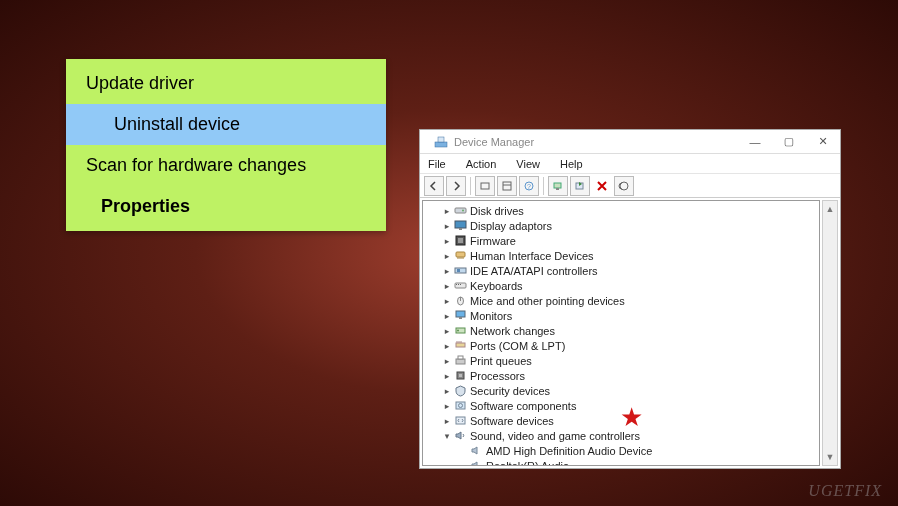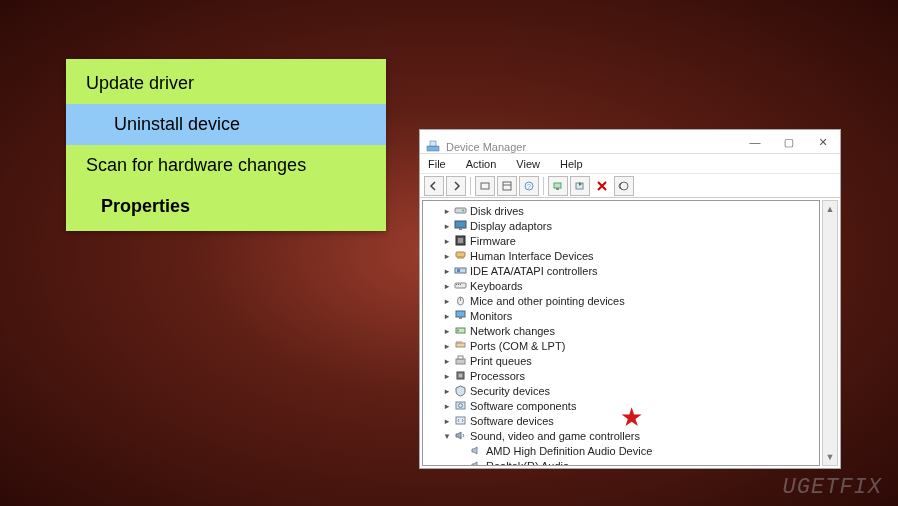--- a/index.html
+++ b/index.html
@@ -46,23 +46,23 @@
       height: 340px;
       background: #fff;
       border: 1px solid #aaa;
       font-size: 11px;
       display: flex;
       flex-direction: column;
     }
     .devmgr-titlebar {
       height: 24px;
       display: flex;
-      align-items: flex-end;
+      align-items: center;
       border-bottom: 1px solid #ddd;
-      padding-left: 6px;
+      padding-left: 14px;
     }
     .devmgr-titlebar-icon {
       width: 14px;
       height: 14px;
       margin-right: 6px;
     }
     .devmgr-title {
       flex: 1;
       color: #888;
       font-size: 11px;
@@ -179,23 +179,23 @@
       left: 620px;
       top: 402px;
     }
 
     
     .watermark {
       position: absolute;
       right: 16px;
       bottom: 6px;
       color: rgba(200,210,215,0.35);
-      font-size: 22px;
+      font-size: 16px;
       letter-spacing: 1px;
-      font-family: Liberation Mono, monospace;
+      font-family: Liberation Serif, serif;
       font-style: italic;
       font-weight: 300;
     }
   </style>
 </head>
 <body>
 
 <div class="context-menu">
   <div class="context-menu-item">Update driver</div>
   <div class="context-menu-item selected">Uninstall device</div>

